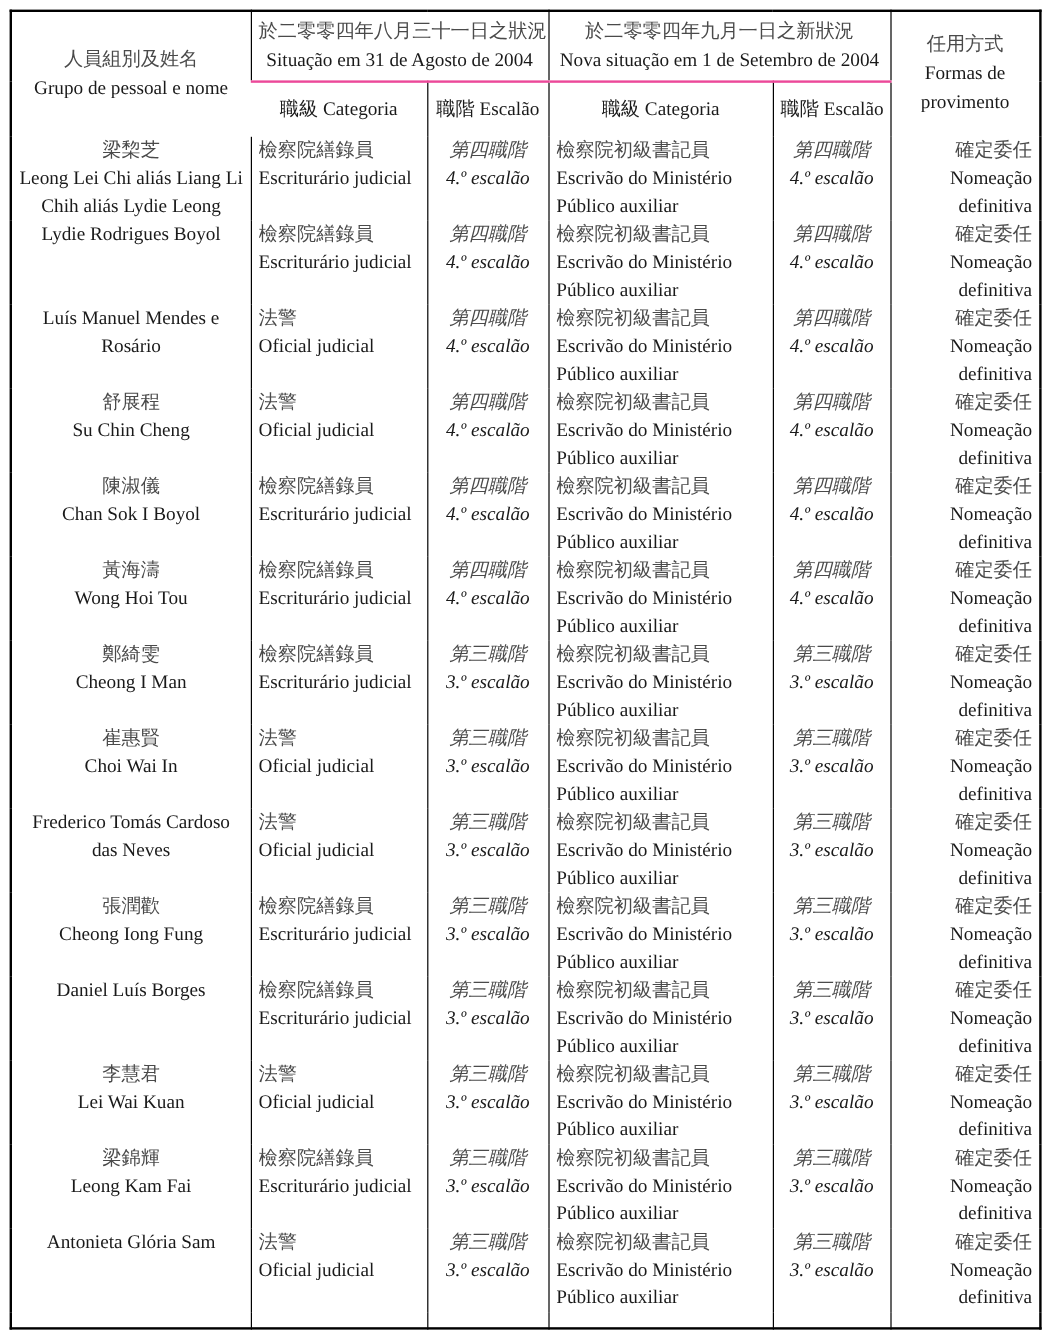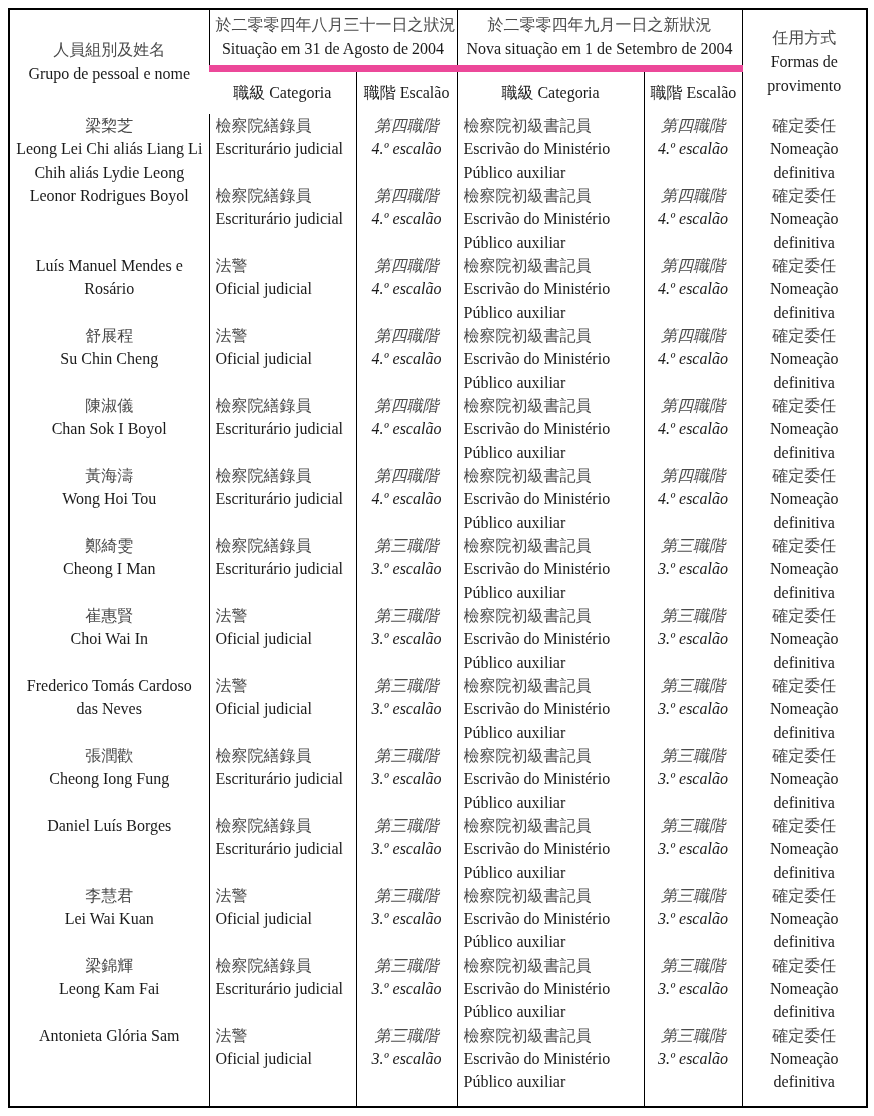--- a/index.html
+++ b/index.html
@@ -11,31 +11,31 @@
   table.doc {
     border-collapse:collapse; table-layout:fixed; width:858px;
     border:2px solid #000;
   }
   td { border-left:1px solid #000; vertical-align:top; padding:0 6px; overflow:hidden; box-sizing:border-box; }
   tr td:first-child { border-left:none; }
 
   
   thead td { text-align:center; vertical-align:middle; }
   .hd .line { line-height:24px; font-size:16px; white-space:nowrap; }
-  .group-hd { border-bottom:7px solid #ec4899; height:59px; }
+  .group-hd { border-bottom:2px solid #ec4899; height:59px; }
   .sub-hd { height:46px; }
   .span-hd { height:105px; }
 
   
   tbody .line { height:23.33px; line-height:23.33px; font-size:16px; white-space:nowrap; overflow:hidden; }
   .zh { color:#4a4a4a; font-size:15px; }
   .c-name { text-align:center; }
   .c-cat  { text-align:left; }
   .c-esc  { text-align:center;font-style:italic; }
-  .c-prov { text-align:center; }
+  .c-prov { text-align:right; }
   tr.spacer td { height:13px; }
 </style>
 </head>
 <body>
 
 <div class="page">
   <table class="doc">
     <colgroup>
       <col style="width:200px">
       <col style="width:147px">
@@ -104,21 +104,21 @@
             <div class="line">4.º escalão</div>
           </td>
     <td class="c-prov">
             <div class="line zh">確定委任</div>
             <div class="line">Nomeação</div>
             <div class="line">definitiva</div>
           </td>
   </tr>
         <tr>
     <td class="c-name">
-            <div class="line">Leonor Rodrigues Boyol</div>
+            <div class="line">Lydie Rodrigues Boyol</div>
           </td>
     <td class="c-cat">
             <div class="line zh">檢察院繕錄員</div>
             <div class="line">Escriturário judicial</div>
           </td>
     <td class="c-esc">
             <div class="line zh">第四職階</div>
             <div class="line">4.º escalão</div>
           </td>
     <td class="c-cat">

